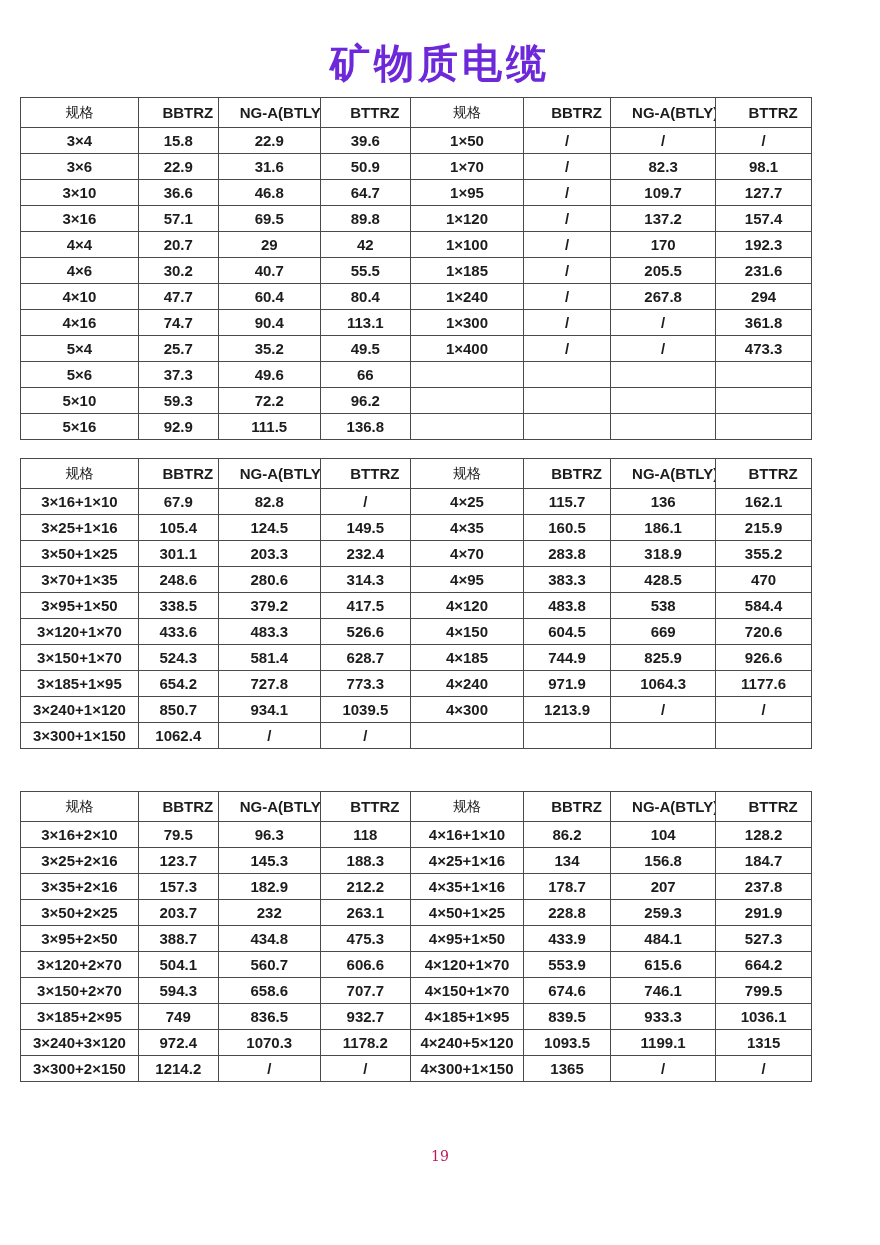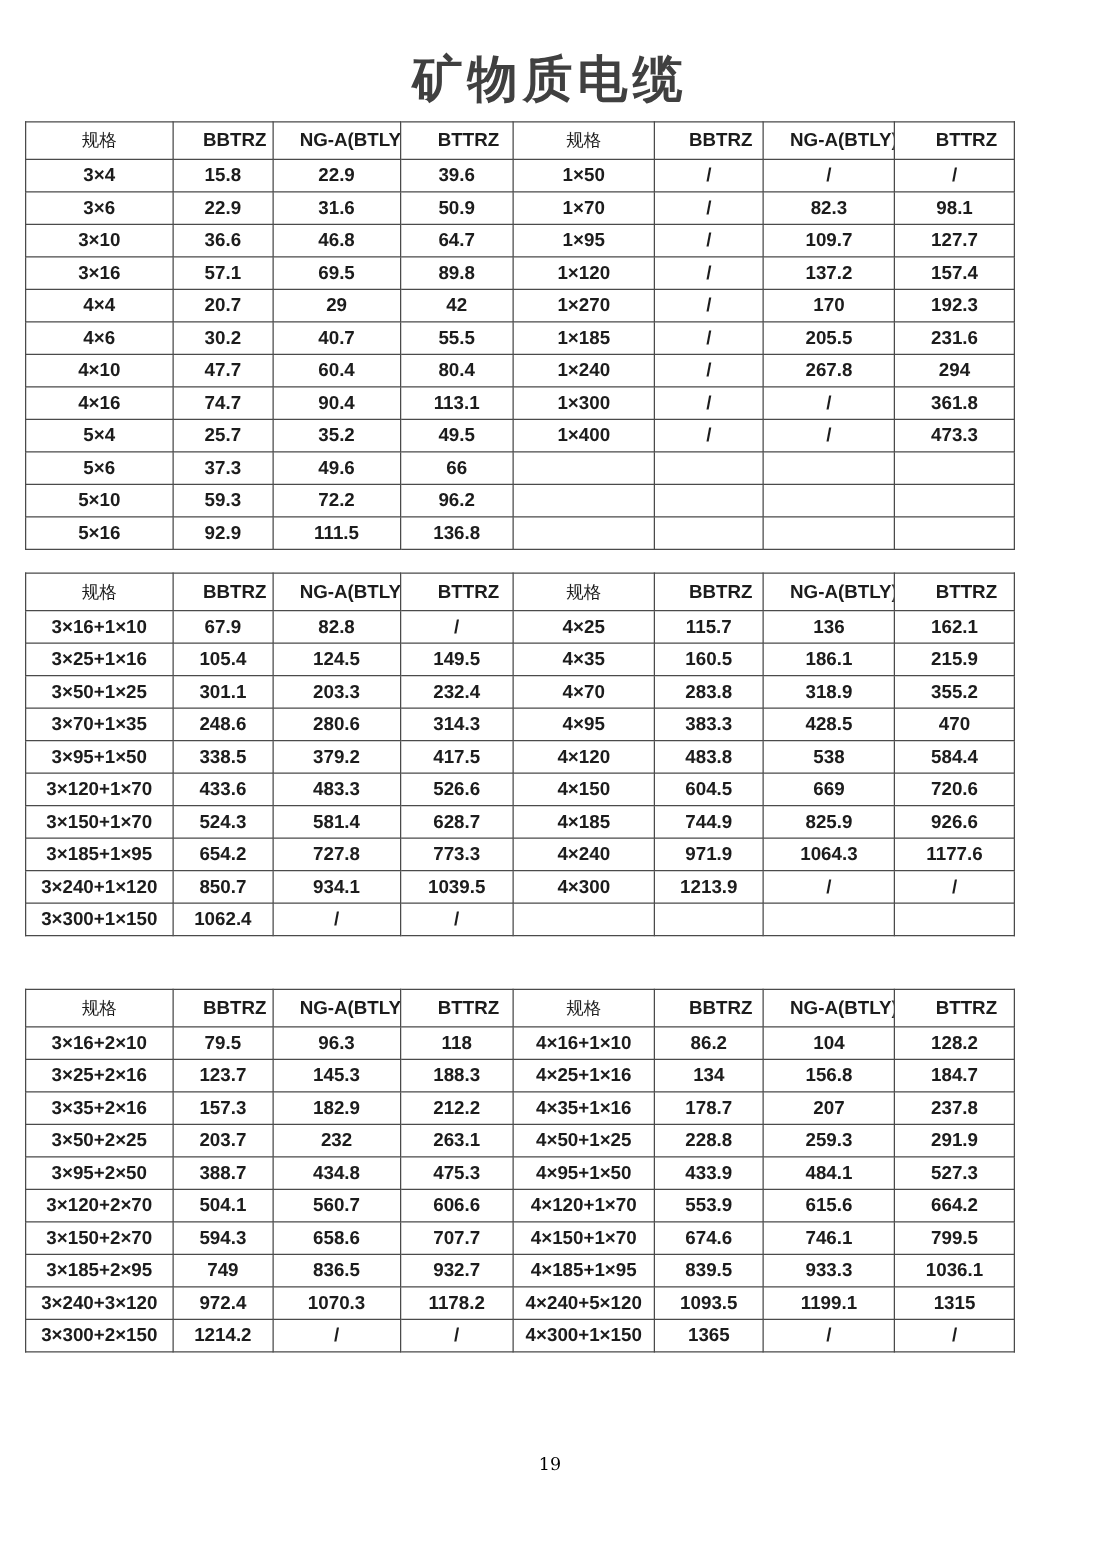--- a/index.html
+++ b/index.html
@@ -19,21 +19,21 @@
   .doc-title {
     position: absolute;
     top: 36px;
     left: 0;
     width: 100%;
     text-align: center;
     font-family: "DejaVu Serif", "Liberation Serif", serif;
     font-size: 40px;
     font-weight: bold;
     letter-spacing: 4px;
-    color: #404040;
+    color: #6d28d9;
   }
   .tbl {
     position: absolute;
     left: 20px;
     width: 792px;
     border-collapse: collapse;
     table-layout: fixed;
   }
   .tbl-1 { top: 97px; }
   .tbl-2 { top: 458px; }
@@ -68,22 +68,21 @@
     color: #1c1c1c;
   }
   .page-number {
     position: absolute;
     top: 1148px;
     left: 0;
     width: 100%;
     text-align: center;
     font-family: "DejaVu Serif", "Liberation Serif", serif;
     font-size: 14px;
-    color: #000000;
-    margin-top: 16px;
+    color: #be185d;
   }
 </style>
 </head>
 <body>
 
 <div class="page">
 
   <div class="doc-title">矿物质电缆</div>
 
   <table class="tbl tbl-1">
@@ -148,21 +147,21 @@
           <td class="spec">1×120</td>
           <td class="val">/</td>
           <td class="val">137.2</td>
           <td class="val">157.4</td>
         </tr>
         <tr>
           <td class="spec">4×4</td>
           <td class="val">20.7</td>
           <td class="val">29</td>
           <td class="val">42</td>
-          <td class="spec">1×270</td>
+          <td class="spec">1×100</td>
           <td class="val">/</td>
           <td class="val">170</td>
           <td class="val">192.3</td>
         </tr>
         <tr>
           <td class="spec">4×6</td>
           <td class="val">30.2</td>
           <td class="val">40.7</td>
           <td class="val">55.5</td>
           <td class="spec">1×185</td>

